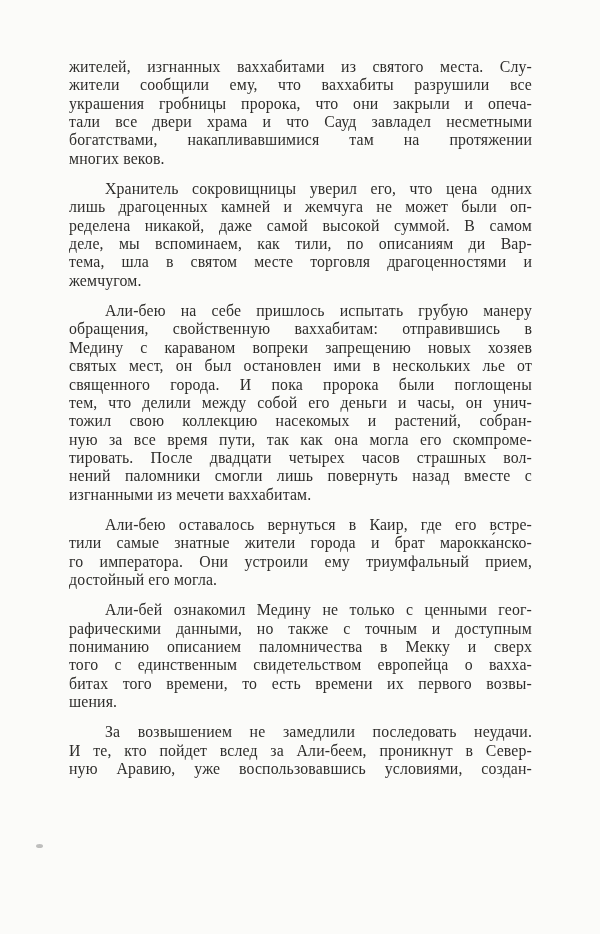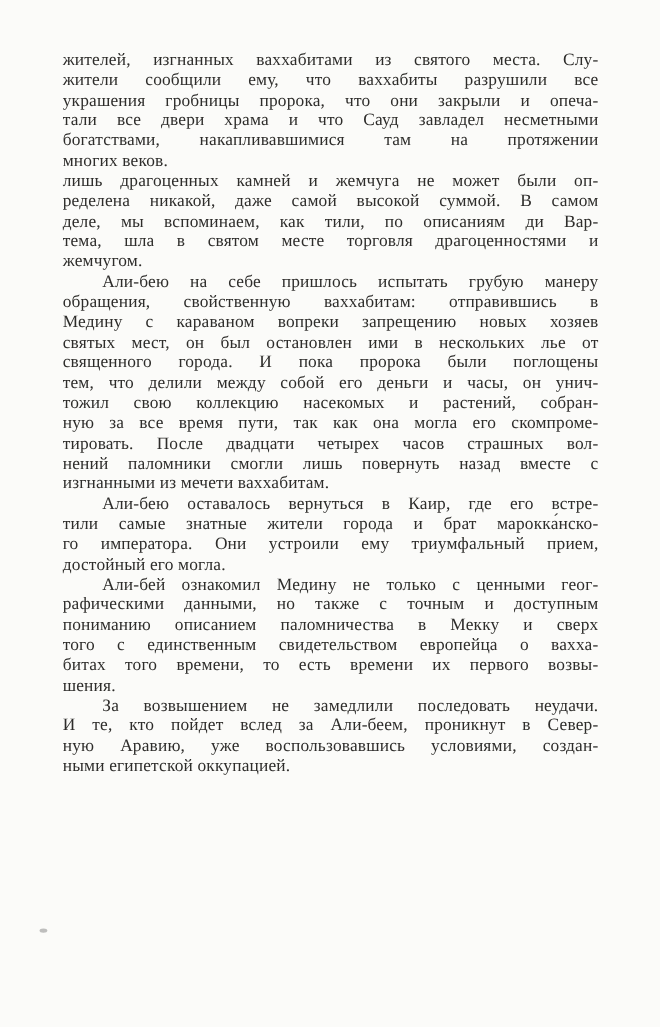--- a/index.html
+++ b/index.html
@@ -14,21 +14,21 @@
     position: absolute;
     left: 57px;
     top: 46px;
     width: 487px;
     font-family: "Liberation Serif", "DejaVu Serif", serif;
     font-size: 15.8px;
     line-height: 18.35px;
     letter-spacing: 0.15px;
     color: #2e2d2b;
   }
-  .paragraph { margin: 0; padding: 0; }
+  .paragraph { margin: 12px; padding: 0; }
   .ln {
     text-align: justify;
     text-align-last: justify;
     white-space: normal;
     height: 18.35px;
     overflow: visible;
   }
   .ln.first { text-indent: 36px; }
   .ln.last { text-align-last: left; }
   .speck {
@@ -51,20 +51,21 @@
     <div class="paragraph">
       <div class="ln">жителей, изгнанных ваххабитами из святого места. Слу-</div>
       <div class="ln">жители сообщили ему, что ваххабиты разрушили все</div>
       <div class="ln">украшения гробницы пророка, что они закрыли и опеча-</div>
       <div class="ln">тали все двери храма и что Сауд завладел несметными</div>
       <div class="ln">богатствами, накапливавшимися там на протяжении</div>
       <div class="ln last">многих веков.</div>
     </div>
 
     <div class="paragraph">
+      <div class="ln first">Хранитель сокровищницы уверил его, что цена одних</div>
       <div class="ln">лишь драгоценных камней и жемчуга не может были оп-</div>
       <div class="ln">ределена никакой, даже самой высокой суммой. В самом</div>
       <div class="ln">деле, мы вспоминаем, как тили, по описаниям ди Вар-</div>
       <div class="ln">тема, шла в святом месте торговля драгоценностями и</div>
       <div class="ln last">жемчугом.</div>
     </div>
 
     <div class="paragraph">
       <div class="ln first">Али-бею на себе пришлось испытать грубую манеру</div>
       <div class="ln">обращения, свойственную ваххабитам: отправившись в</div>
@@ -92,19 +93,18 @@
       <div class="ln">пониманию описанием паломничества в Мекку и сверх</div>
       <div class="ln">того с единственным свидетельством европейца о вахха-</div>
       <div class="ln">битах того времени, то есть времени их первого возвы-</div>
       <div class="ln last">шения.</div>
     </div>
 
     <div class="paragraph">
       <div class="ln first">За возвышением не замедлили последовать неудачи.</div>
       <div class="ln">И те, кто пойдет вслед за Али-беем, проникнут в Север-</div>
       <div class="ln">ную Аравию, уже воспользовавшись условиями, создан-</div>
-      <div class="ln last">ными египетской оккупацией.</div>
     </div>
 
   </div>
 
   <div class="speck"></div>
 </div>
 
 </body></html>

